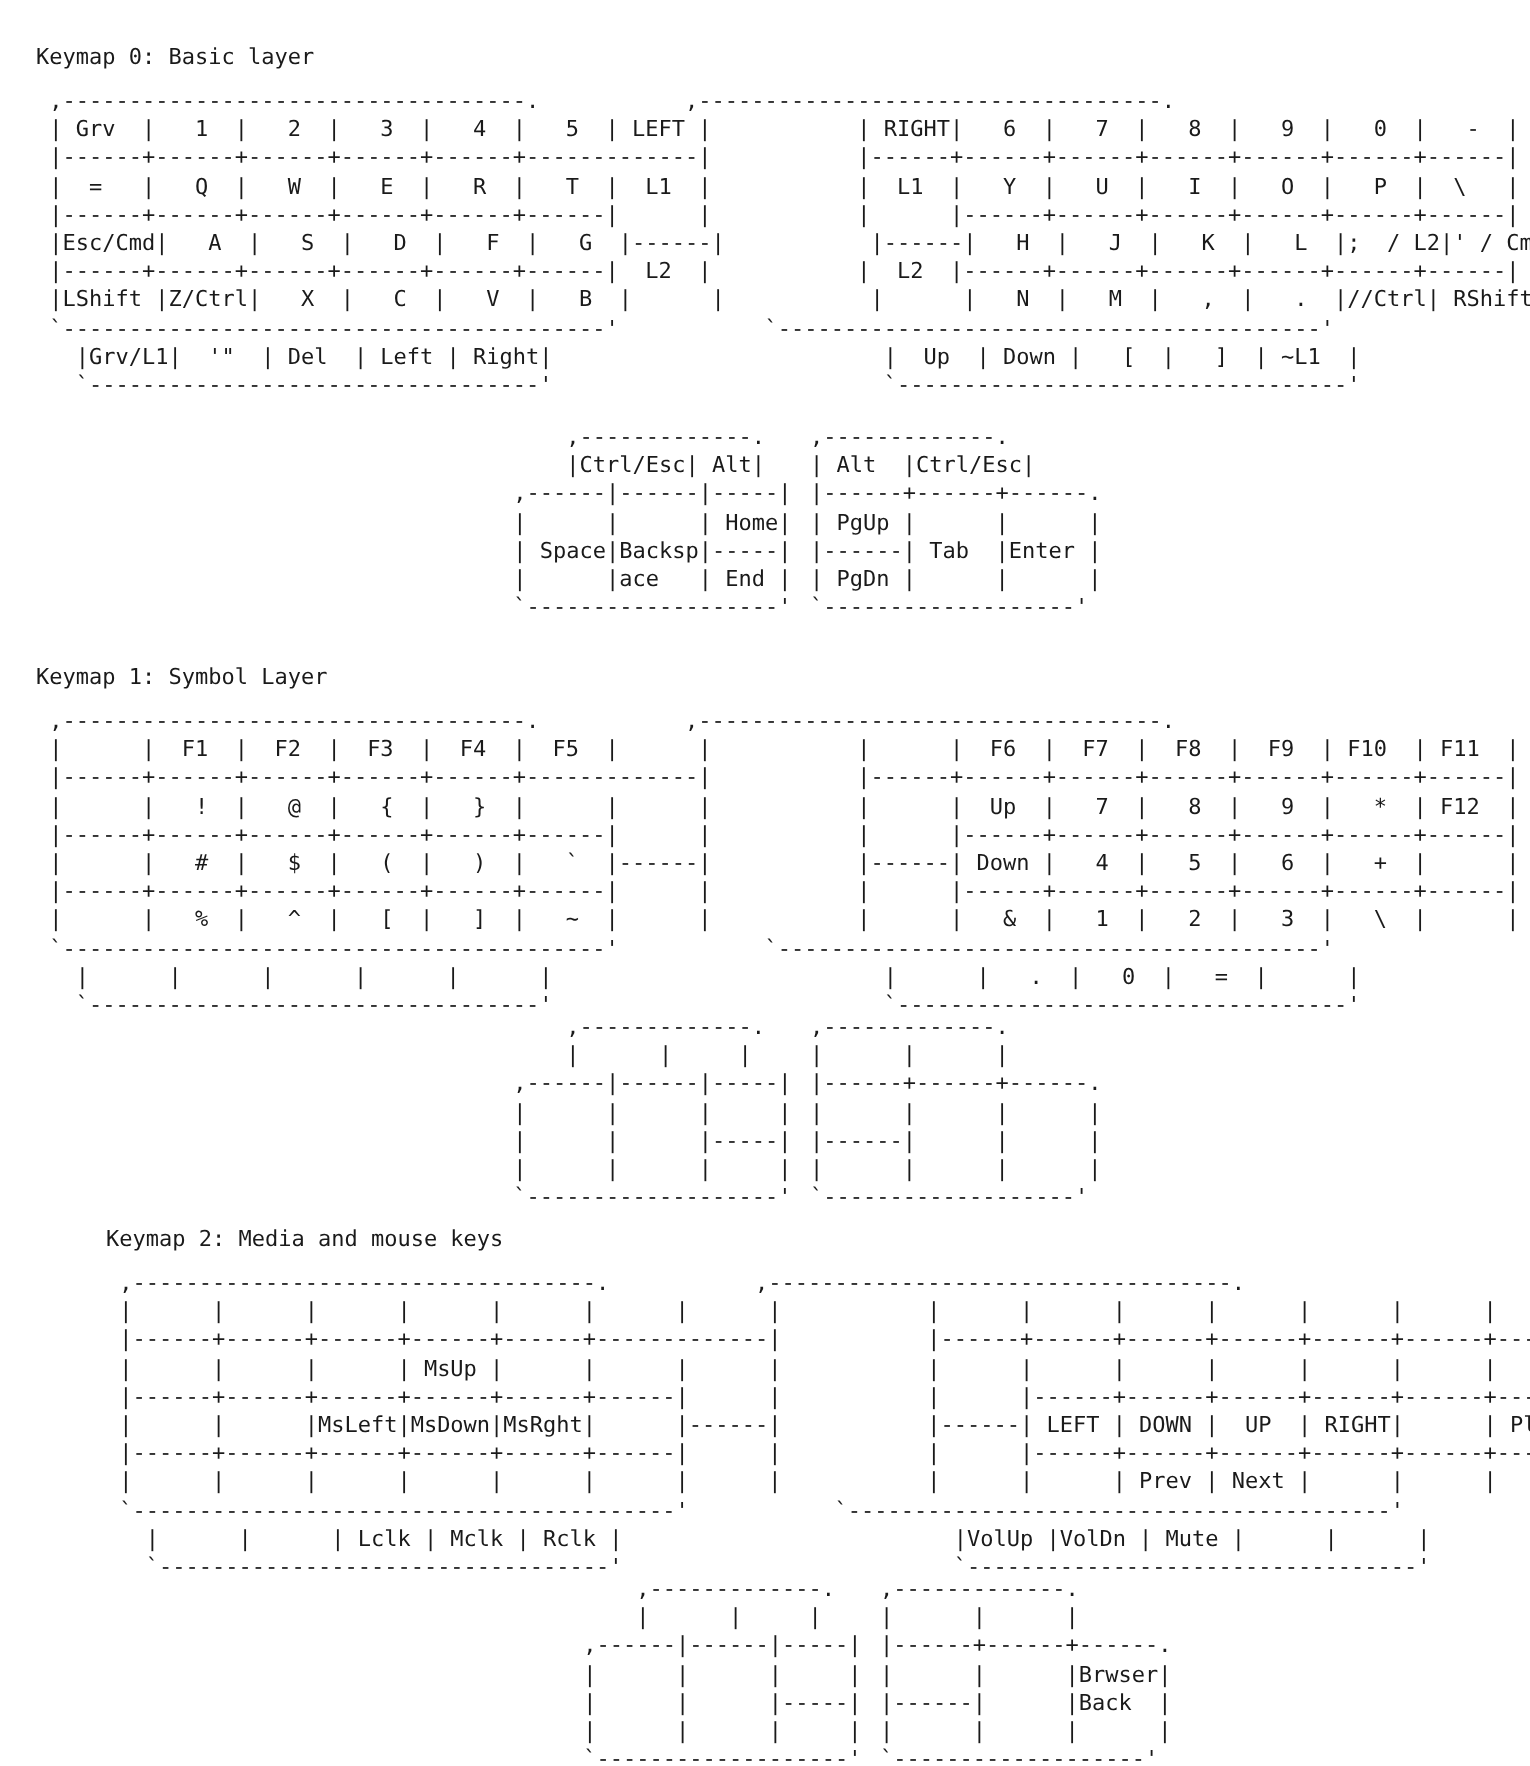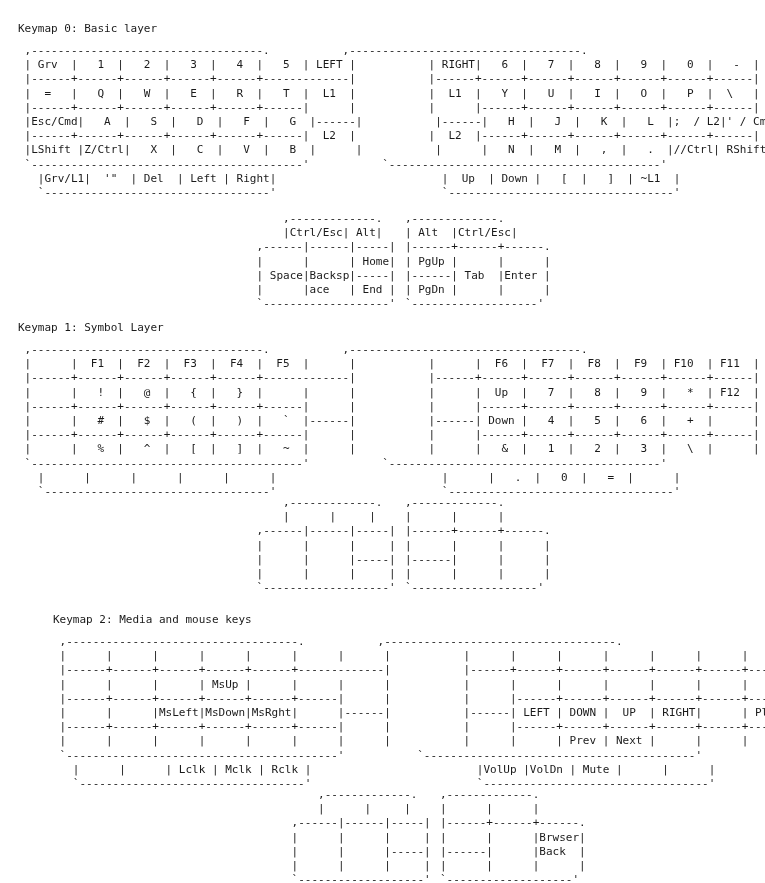--- a/index.html
+++ b/index.html
@@ -39,21 +39,21 @@
     line-height: 14.2px;
     white-space: pre;
     color: #1a1a1a;
     letter-spacing: 0px;
   }
   .block {
     position: absolute;
   }
   
   #sec0 { top: 22px; }
-  #sec1 { top: 321px; }
+  #sec1 { top: 332px; }
   #sec2 { top: 613px; margin-left: 35px; }
 </style>
 </head>
 <body>
 
 <div class="page">
 
   <div class="section" id="sec0">
     <div class="section-title">Keymap 0: Basic layer</div>
     <pre class="ascii block" style="left:18px; top:22px;"> ,-----------------------------------.           ,-----------------------------------.

